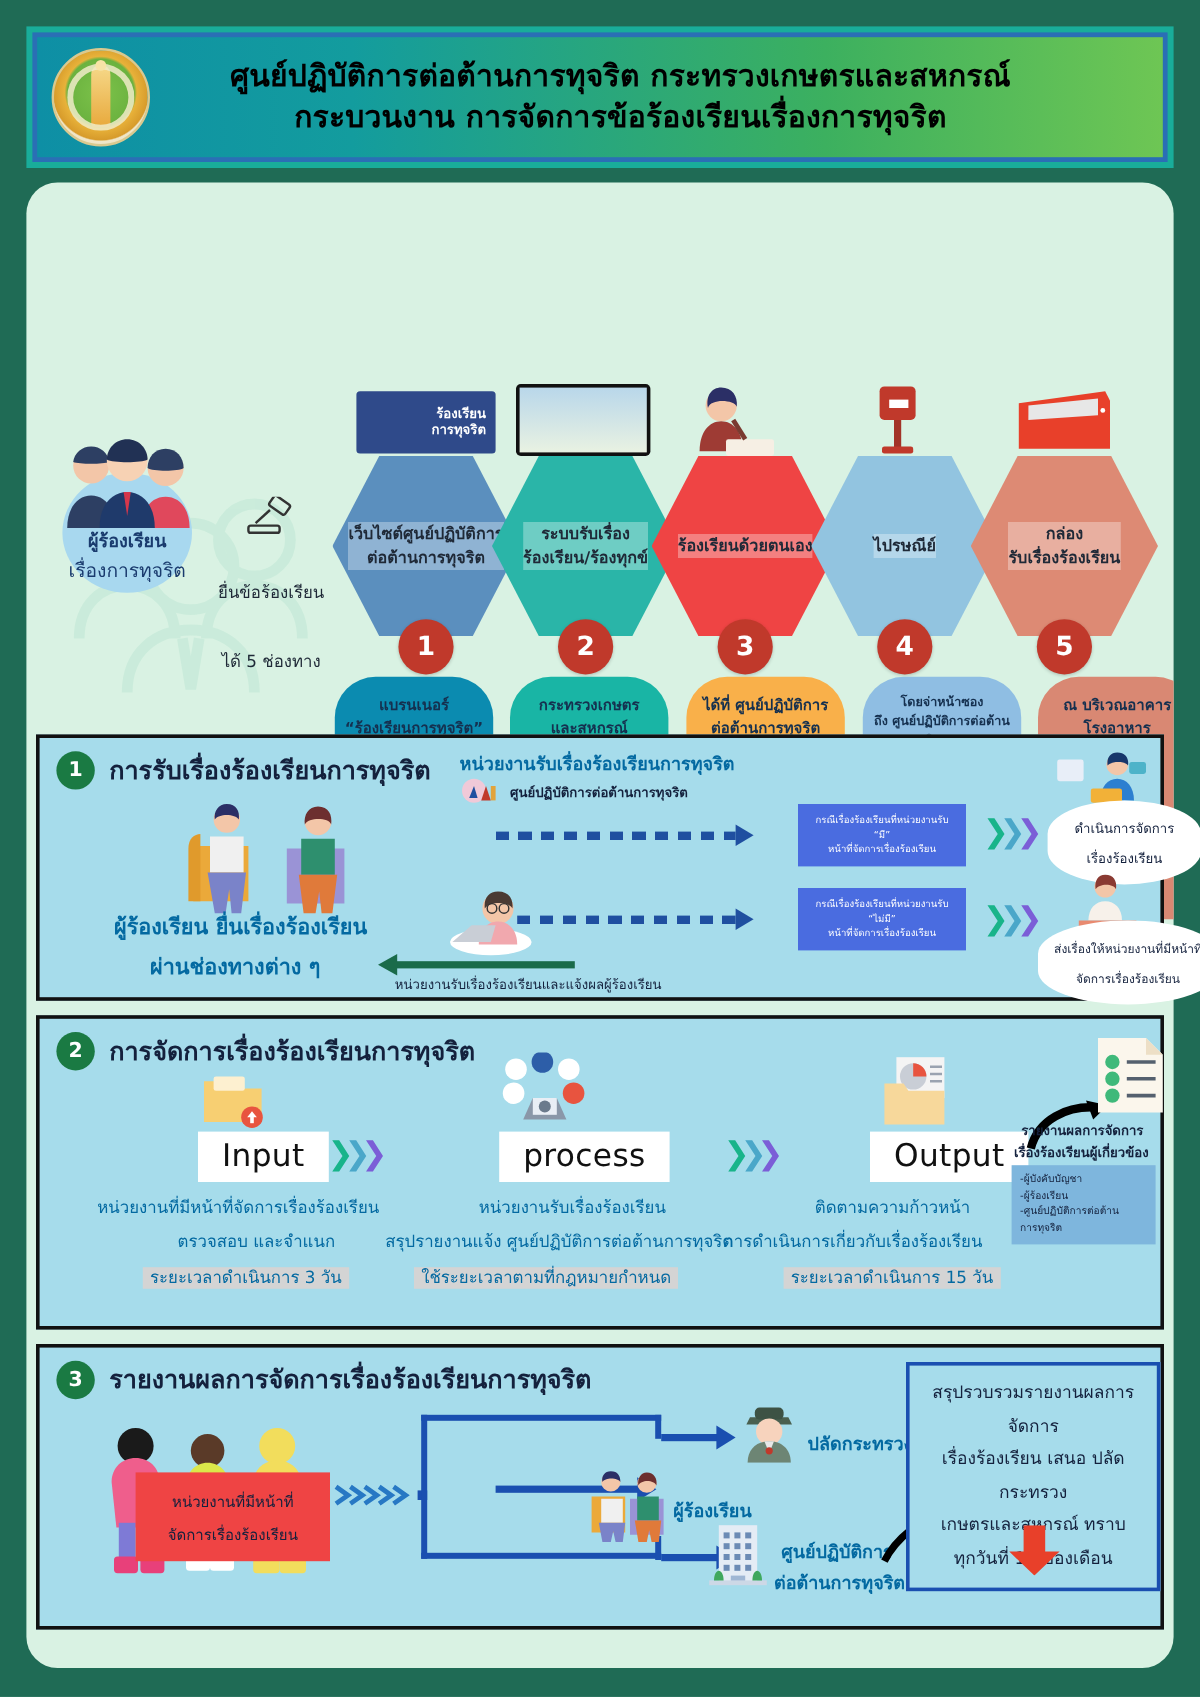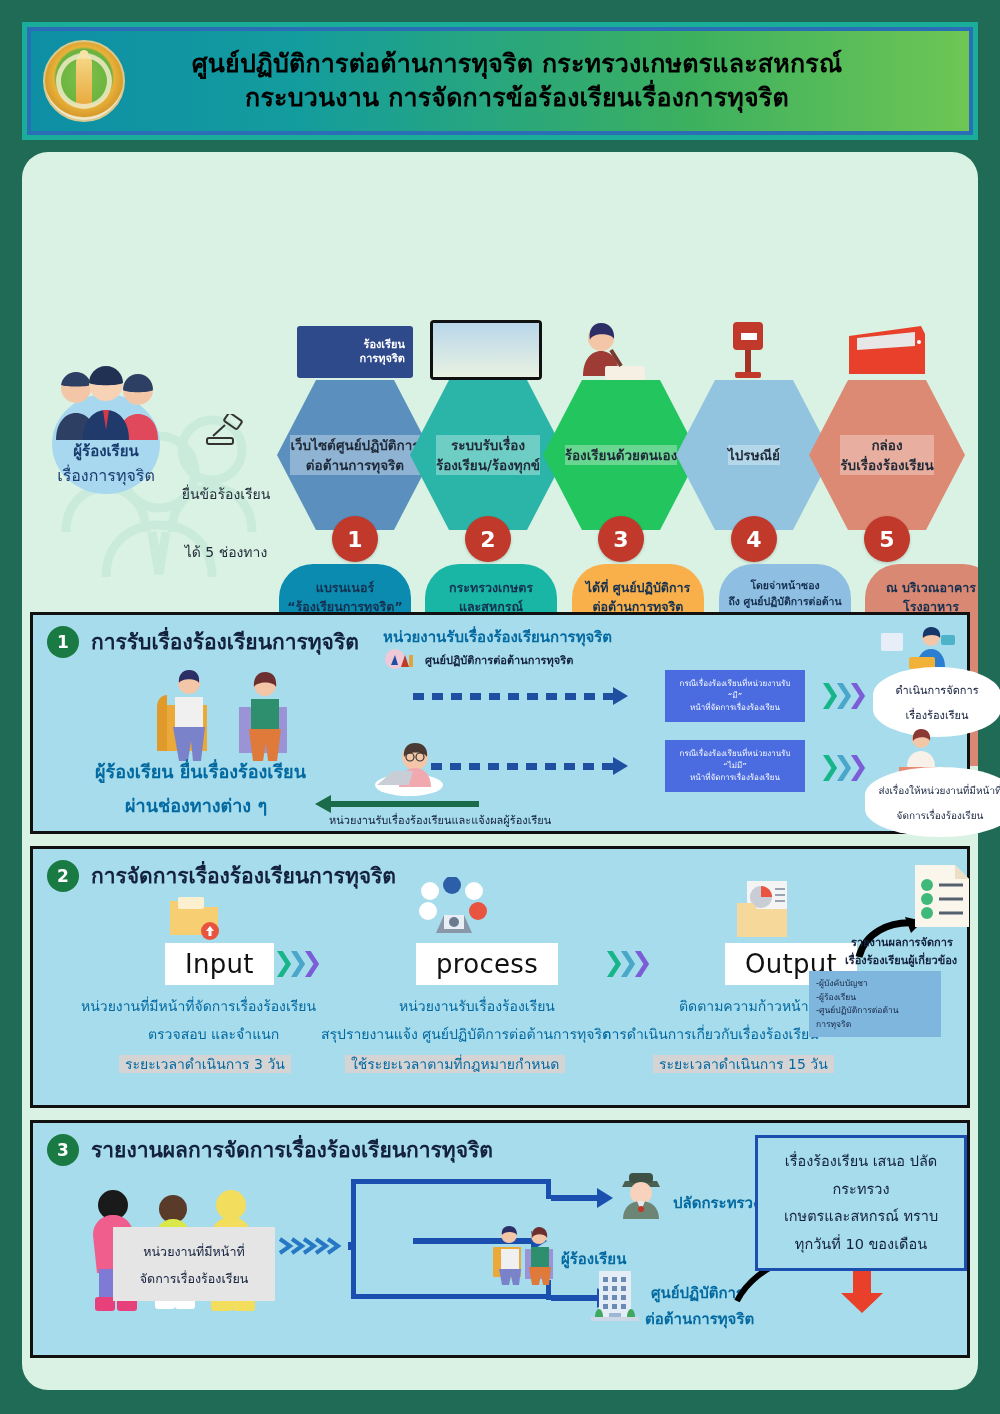--- a/index.html
+++ b/index.html
@@ -135,21 +135,21 @@
     position:absolute; height:7px;
     background:repeating-linear-gradient(90deg,#1f4fa0 0 11px, transparent 11px 19px);
   }
   .dash-arrow{
     position:absolute; width:0;height:0;
     border-left:15px solid #1f4fa0; border-top:9px solid transparent; border-bottom:9px solid transparent;
   }
   .bluebox{
     position:absolute; background:#4a6ce0; color:#fff; text-align:center;
     display:flex; flex-direction:column; justify-content:center; align-items:center;
-    padding:4px; line-height:1.5;font-family:Liberation Mono, monospace;
+    padding:4px; line-height:1.5;
   }
   .bluebox span{ font-size:8px; }
   .chev{ position:absolute; font-size:26px; font-weight:bold; letter-spacing:-6px; }
   .cb1{ color:#18b48a; } .cb2{ color:#4aa7c9; } .cb3{ color:#7b5ed7; }
 
   .cloud{
     position:absolute; width:128px; text-align:center;
     background:#fff; border-radius:50%/40%;
     padding:10px 6px; line-height:1.55;
   }
@@ -161,21 +161,21 @@
     font-size:26px; color:#111; font-weight:400; letter-spacing:.3px;
   }
   .hl{ background:#d4d4d4; padding:1px 6px; }
   .rptbox{
     position:absolute; background:#7eb6dd; padding:6px 7px; line-height:1.6;
   }
   .rptbox span{ font-size:8.5px; color:#14213d; display:block; }
 
   
   .signboard{
-    position:absolute; background:#e5e5e5; padding:10px 12px; text-align:center;
+    position:absolute; background:#ef4444; padding:10px 12px; text-align:center;
     line-height:1.7; z-index:3;
   }
   .signboard span{ font-size:12.5px; color:#14213d; }
   .bigbox{
     position:absolute; border:3px solid #1a4fb0; background:#a6dceb;
     text-align:center; padding:10px 8px; line-height:1.9;
   }
   .bigbox span{ font-size:14.5px; color:#14213d; display:block; }
   .gradbox{
     position:absolute; border:3px solid #1a4fb0;
@@ -256,21 +256,21 @@
       <div class="hex" style="left:0;background:#5b8fbe">
         <span>เว็บไซต์ศูนย์ปฏิบัติการ<br>ต่อต้านการทุจริต</span>
       </div>
       <div class="hexnum" style="left:55px">1</div>
 
       <div class="hex" style="left:133px;background:#2ab5a8">
         <span>ระบบรับเรื่อง<br>ร้องเรียน/ร้องทุกข์</span>
       </div>
       <div class="hexnum" style="left:188px">2</div>
 
-      <div class="hex" style="left:266px;background:#22c55e">
+      <div class="hex" style="left:266px;background:#ef4444">
         <span>ร้องเรียนด้วยตนเอง</span>
       </div>
       <div class="hexnum" style="left:321px">3</div>
 
       <div class="hex" style="left:399px;background:#92c4e0">
         <span>ไปรษณีย์</span>
       </div>
       <div class="hexnum" style="left:454px">4</div>
 
       <div class="hex" style="left:532px;background:#dd8a74">
@@ -530,21 +530,21 @@
           <circle cx="18" cy="50" r="6" fill="#3fb97a"></circle>
         </g>
       <g stroke="#55606e" stroke-width="3">
           <line x1="30" y1="22" x2="54" y2="22"></line>
           <line x1="30" y1="36" x2="54" y2="36"></line>
           <line x1="30" y1="50" x2="54" y2="50"></line>
         </g>
     </svg>
     <div class="small" style="position:absolute;left:818px;top:84px;font-weight:bold">รายงานผลการจัดการ</div>
     <div class="small" style="position:absolute;left:812px;top:102px;font-weight:bold">เรื่องร้องเรียนผู้เกี่ยวข้อง</div>
-    <div class="rptbox" style="left:776px;top:122px;width:132px">
+    <div class="rptbox" style="left:810px;top:122px;width:120px">
       <span>-ผู้บังคับบัญชา</span>
       <span>-ผู้ร้องเรียน</span>
       <span>-ศูนย์ปฏิบัติการต่อต้าน</span>
       <span>การทุจริต</span>
     </div>
   </div>
 
   <div class="section" id="sec3">
     <div class="step-head">
       <div class="badge">3</div>
@@ -648,20 +648,21 @@
     </svg>
     <div class="lbl b" style="position:absolute;left:618px;top:158px;font-size:15px">ศูนย์ปฏิบัติการ</div>
     <div class="lbl b" style="position:absolute;left:612px;top:184px;font-size:15px">ต่อต้านการทุจริต</div>
 
     <svg style="position:absolute;left:700px;top:124px" width="60" height="56" viewBox="0 0 60 56">
       <path d="M4 54 C14 34 34 20 52 14" stroke="#000" stroke-width="6" fill="none"></path>
       <path d="M58 10 L40 10 L50 24 Z" fill="#000"></path>
     </svg>
 
     <div class="bigbox" style="left:722px;top:12px;width:212px">
+      <span>สรุปรวบรวมรายงานผลการจัดการ</span>
       <span>เรื่องร้องเรียน เสนอ ปลัดกระทรวง</span>
       <span>เกษตรและสหกรณ์ ทราบ</span>
       <span>ทุกวันที่ 10 ของเดือน</span>
     </div>
 
     <svg class="redarrow" style="left:806px;top:148px" width="46" height="42" viewBox="0 0 46 42">
       <path d="M14 0h18v22h12L23 42 2 22h12z" fill="#e8402a"></path>
     </svg>
 
   </div>

